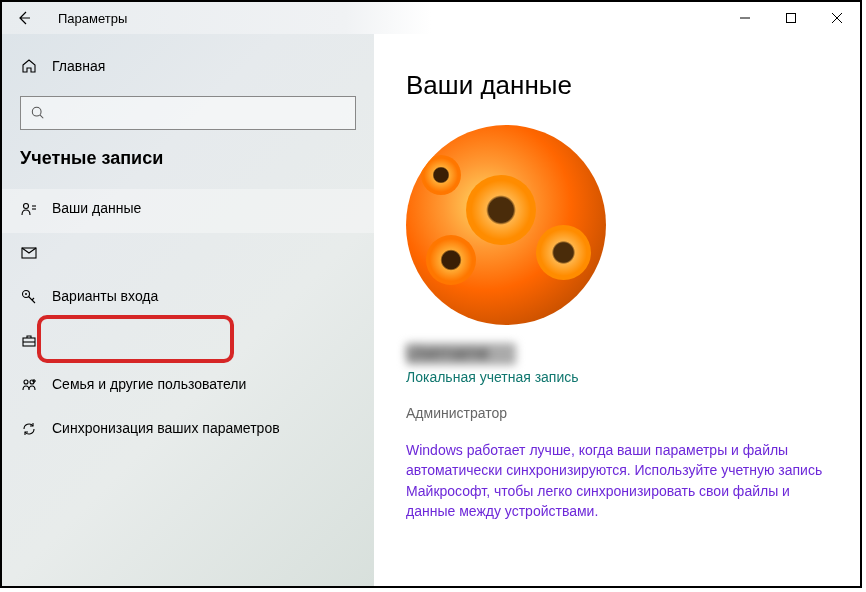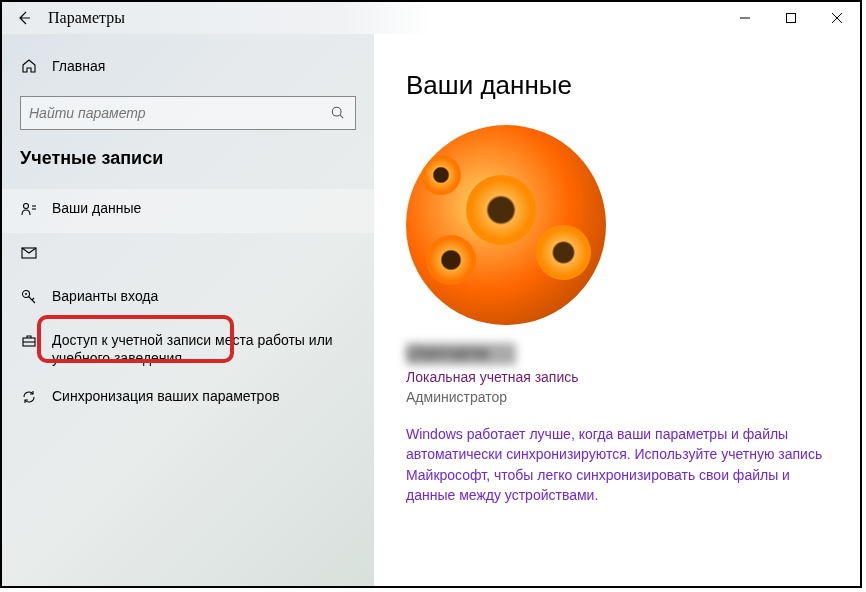--- a/index.html
+++ b/index.html
@@ -1,20 +1,20 @@
 <!DOCTYPE html>
 <html><head>
   <meta charset="utf-8">
   <style>
     * { margin: 0; padding: 0; box-sizing: border-box; font-family: 'Segoe UI', Tahoma, sans-serif; }
     body { width: 866px; height: 592px; overflow: hidden; background: #fff; }
     .window { width: 862px; height: 588px; border: 2px solid #000; display: flex; flex-direction: column; position: relative; }
     .titlebar { height: 32px; display: flex; align-items: center; padding-left: 8px; background: linear-gradient(to right, #e8ecef 0%, #f0f2f4 40%, #fff 50%); }
     .back-btn { width: 28px; height: 28px; display: flex; align-items: center; justify-content: center; cursor: pointer; }
-    .titlebar-text { font-size: 16px; color: #000; margin-left: 10px; font-family: Liberation Serif, serif; }
+    .titlebar-text { font-size: 13px; color: #000; margin-left: 20px; }
     .win-controls { margin-left: auto; display: flex; }
     .win-btn { width: 46px; height: 32px; display: flex; align-items: center; justify-content: center; cursor: pointer; }
     .content { flex: 1; display: flex; }
     .sidebar { width: 372px; background: linear-gradient(135deg, #dde4e9 0%, #e6eaed 30%, #e8eceb 60%, #d8e0dc 100%); display: flex; flex-direction: column; padding-top: 14px; }
     .home-row { display: flex; align-items: center; height: 36px; padding-left: 18px; gap: 14px; cursor: pointer; }
     .home-row .icon { width: 18px; height: 18px; display: flex; align-items: center; justify-content: center; }
     .home-row span { font-size: 14px; color: #000; }
     .search-wrap { margin: 12px 18px 18px 18px; }
     .search-box { width: 100%; height: 34px; border: 1px solid #888; background: rgba(255,255,255,0.5); display: flex; align-items: center; padding: 0 8px; }
     .search-box input { flex: 1; border: none; background: transparent; outline: none; font-size: 14px; font-style: italic; color: #666; }
@@ -28,21 +28,21 @@
     .highlight-ring { position: absolute; border: 4px solid #d62626; border-radius: 10px; pointer-events: none; }
     .main { flex: 1; background: #fff; padding: 36px 32px 24px 32px; display: flex; flex-direction: column; }
     .main-title { font-size: 26px; font-weight: 400; color: #000; margin-bottom: 24px; }
     .avatar-wrap { width: 200px; height: 200px; border-radius: 50%; overflow: hidden; background: radial-gradient(circle at 40% 40%, #ffd966 0%, #ff9933 25%, #ff6600 50%, #cc5200 75%); position: relative; margin-bottom: 18px; }
     .flower { position: absolute; border-radius: 50%; }
     .f1 { width: 70px; height: 70px; left: 60px; top: 50px; background: radial-gradient(circle, #4a2c0a 25%, #ffb347 30%, #ff8c00 60%); }
     .f2 { width: 50px; height: 50px; left: 20px; top: 110px; background: radial-gradient(circle, #3a1f05 25%, #ffaa33 30%, #ff7700 60%); }
     .f3 { width: 55px; height: 55px; left: 130px; top: 100px; background: radial-gradient(circle, #4a2c0a 25%, #ffb347 30%, #ff8c00 60%); }
     .f4 { width: 40px; height: 40px; left: 15px; top: 30px; background: radial-gradient(circle, #3a1f05 25%, #ffaa33 30%, #ff7700 60%); }
     .username { font-size: 18px; color: #333; filter: blur(4px); margin-bottom: 4px; height: 22px; background: #aaa; width: 110px; border-radius: 3px; }
-    .account-type { font-size: 14px; color: #701a75; margin-bottom: 4px; }
+    .account-type { font-size: 14px; color: #0f766e; margin-bottom: 20px; }
     .account-role { font-size: 14px; color: #666; margin-bottom: 19px; }
     .info-text { font-size: 14px; color: #6d28d9; line-height: 1.45; max-width: 450px; }
     svg { display: block; }
   </style>
 </head>
 <body>
 
 <div class="window">
   <div class="titlebar">
     <div class="back-btn">
@@ -77,21 +77,20 @@
         <span class="icon">
           <svg width="16" height="16" viewBox="0 0 16 16">
               <path d="M2 7 L8 2 L14 7 V14 H10 V10 H6 V14 H2 Z" stroke="#000" stroke-width="1.1" fill="none"></path>
             </svg>
         </span>
         <span>Главная</span>
       </div>
 
       <div class="search-wrap">
         <div class="search-box">
-          <input type="text" placeholder="Найти параметр" style="">
           <span class="sicon">
             <svg width="14" height="14" viewBox="0 0 16 16">
                 <circle cx="6.5" cy="6.5" r="5" stroke="#555" stroke-width="1.2" fill="none"></circle>
                 <line x1="10.5" y1="10.5" x2="14" y2="14" stroke="#555" stroke-width="1.2"></line>
               </svg>
           </span>
         </div>
       </div>
 
       <div class="section-title">Учетные записи</div>
@@ -132,23 +131,34 @@
         </div>
 
         <div class="nav-item">
           <span class="icon">
             <svg width="16" height="16" viewBox="0 0 16 16">
                 <rect x="2" y="5" width="12" height="8" stroke="#000" stroke-width="1.1" fill="none"></rect>
                 <path d="M6 5 V3 H10 V5" stroke="#000" stroke-width="1.1" fill="none"></path>
                 <line x1="2" y1="9" x2="14" y2="9" stroke="#000" stroke-width="1.1"></line>
               </svg>
           </span>
-          <span class="label">Доступ к учетной записи места работы или учебного заведения</span>
         </div>
 
+        <div class="nav-item">
+          <span class="icon">
+            <svg width="16" height="16" viewBox="0 0 16 16">
+                <circle cx="5" cy="5" r="2" stroke="#000" stroke-width="1.1" fill="none"></circle>
+                <circle cx="11" cy="5" r="2" stroke="#000" stroke-width="1.1" fill="none"></circle>
+                <path d="M2 13 Q2 9 5 9 Q8 9 8 13 M8 13 Q8 9 11 9 Q14 9 14 13" stroke="#000" stroke-width="1.1" fill="none"></path>
+                <line x1="13" y1="2" x2="13" y2="6" stroke="#000" stroke-width="1.1"></line>
+                <line x1="11" y1="4" x2="15" y2="4" stroke="#000" stroke-width="1.1"></line>
+              </svg>
+          </span>
+          <span class="label">Семья и другие пользователи</span>
+        </div>
 
         <div class="nav-item">
           <span class="icon">
             <svg width="16" height="16" viewBox="0 0 16 16">
                 <path d="M3 8 A5 5 0 0 1 12 5 M13 8 A5 5 0 0 1 4 11" stroke="#000" stroke-width="1.1" fill="none"></path>
                 <path d="M12 2 L12 5 L9 5" stroke="#000" stroke-width="1.1" fill="none"></path>
                 <path d="M4 14 L4 11 L7 11" stroke="#000" stroke-width="1.1" fill="none"></path>
               </svg>
           </span>
           <span class="label">Синхронизация ваших параметров</span>

